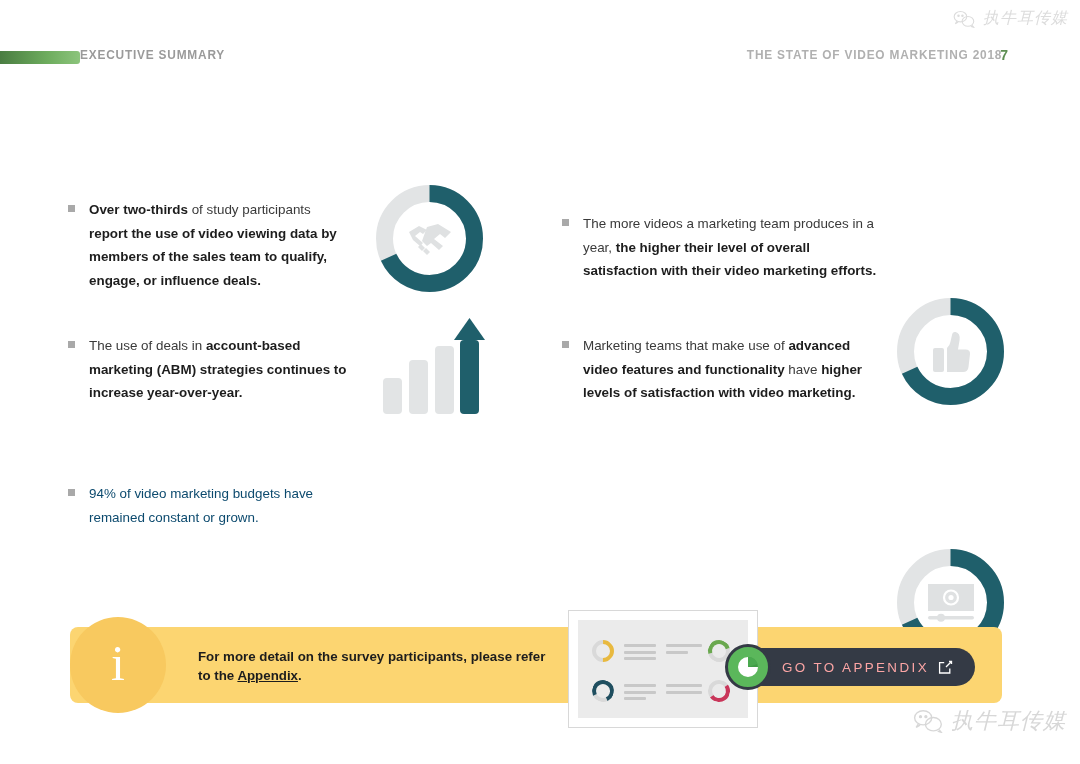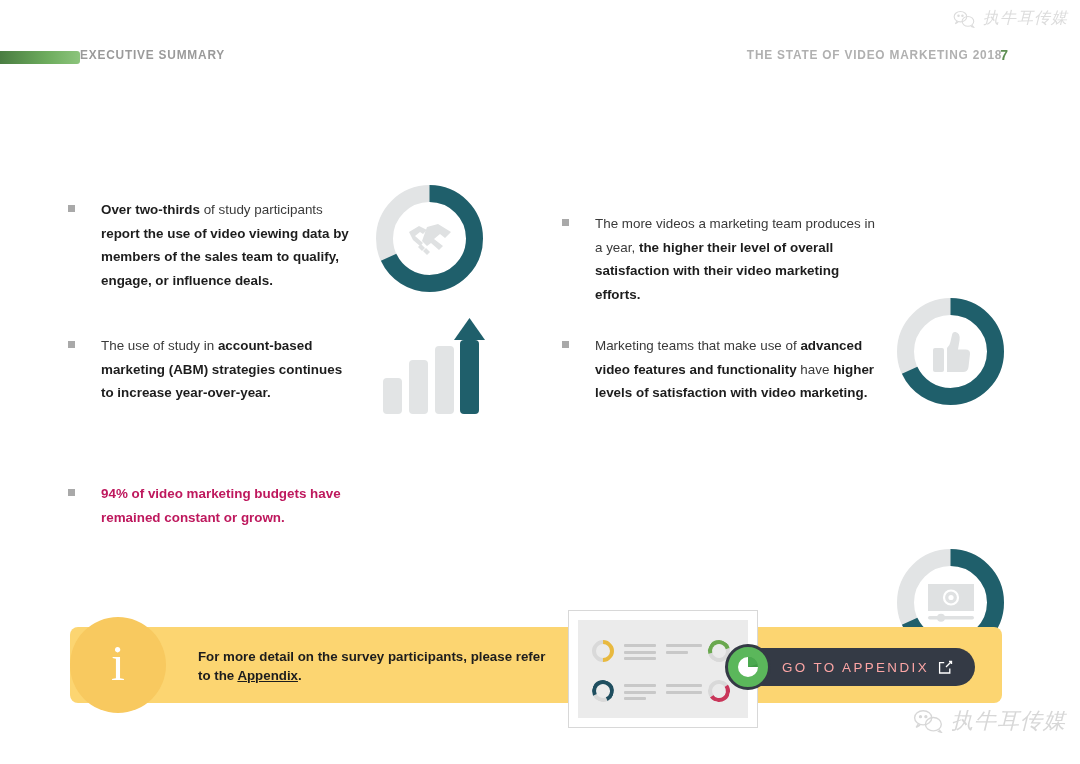--- a/index.html
+++ b/index.html
@@ -68,24 +68,23 @@
     background: #a9a9a9;
     flex: 0 0 auto;
     margin-top: 7px;
     margin-right: 14px;
   }
   .point-text {
     font-size: 13.4px;
     line-height: 23.5px;
     color: #3a3a3a;
     font-weight: 400;
-    margin-left: 12px;
   }
   .point-text b { font-weight: 700; color: #1d1d1d; }
-  .point-text.allbold { font-weight: 700; color: #be185d; }
+  .point-text.allbold { font-weight: 400; color: #0c4a6e; }
 
   .icon-slot {
     position: absolute;
   }
 
   
   .donut { position: relative; }
   .donut .glyph {
     position: absolute; left: 0; top: 0; right: 0; bottom: 0;
     display: flex; align-items: center; justify-content: center;
@@ -242,21 +241,21 @@
     <span class="glyph">
       <svg width="40" height="42" viewBox="0 0 40 42" fill="#dfe1e2">
         <rect x="2" y="17" width="11" height="24" rx="2"></rect>
         <path d="M16 17 L16 41 L32 41 Q37 41 37.5 36 L39 23 Q39.4 18.5 34.5 18.5 L27 18.5 L28.6 9 Q29.4 2 24.6 1 Q21.6 0.4 21 4 L19.4 11 Q18.8 14.6 16 17 Z"></path>
       </svg>
     </span>
   </div>
 
   <div class="point" style="left:68px; top:334px; width:282px;">
     <span class="bullet-mark"></span>
-    <div class="point-text"><span>The use of study in </span><b>account-based marketing (ABM) strategies continues to increase year-over-year.</b></div>
+    <div class="point-text"><span>The use of deals in </span><b>account-based marketing (ABM) strategies continues to increase year-over-year.</b></div>
   </div>
 
   <div class="icon-slot" style="left:381px; top:318px; width:104px; height:100px;">
     <svg width="104" height="100" viewBox="0 0 104 100">
       <rect x="2" y="60" width="19" height="36" rx="4" fill="#e2e4e5"></rect>
       <rect x="28" y="42" width="19" height="54" rx="4" fill="#e2e4e5"></rect>
       <rect x="54" y="28" width="19" height="68" rx="4" fill="#e2e4e5"></rect>
       <rect x="79" y="22" width="19" height="74" rx="4" fill="#1f5f6b"></rect>
       <path d="M88.5 0 L104 22 L73 22 Z" fill="#1f5f6b"></path>
     </svg>

